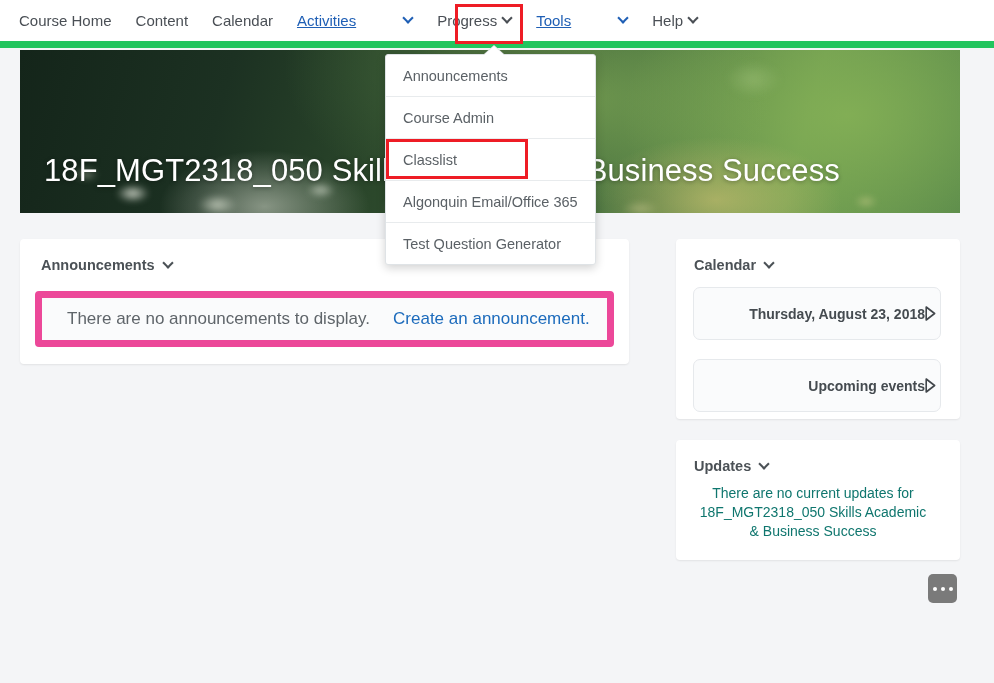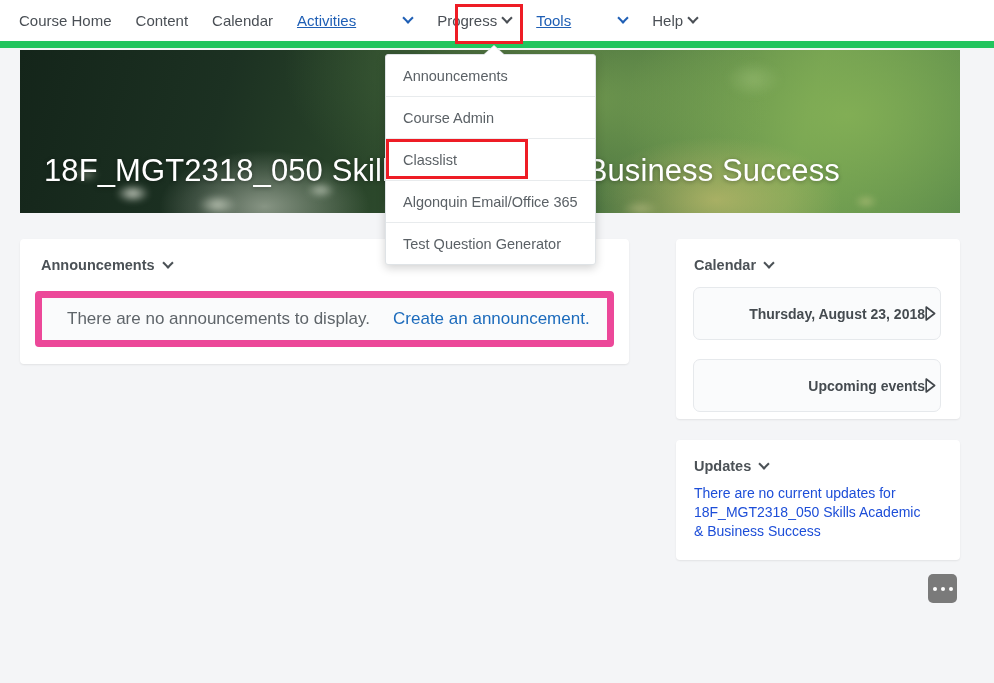--- a/index.html
+++ b/index.html
@@ -284,22 +284,23 @@
     width: 284px;
     height: 120px;
     padding: 18px 18px;
   }
   #updates-text {
     position: absolute;
     left: 18px;
     top: 44px;
     width: 238px;
     font-size: 14px;
-    color: #1d4ed8;
+    color: #0f766e;
     line-height: 19px;
+    text-align: center;
   }
 
   
   #fab {
     position: absolute;
     left: 928px;
     top: 574px;
     width: 29px;
     height: 29px;
     background: #7a7a7a;

